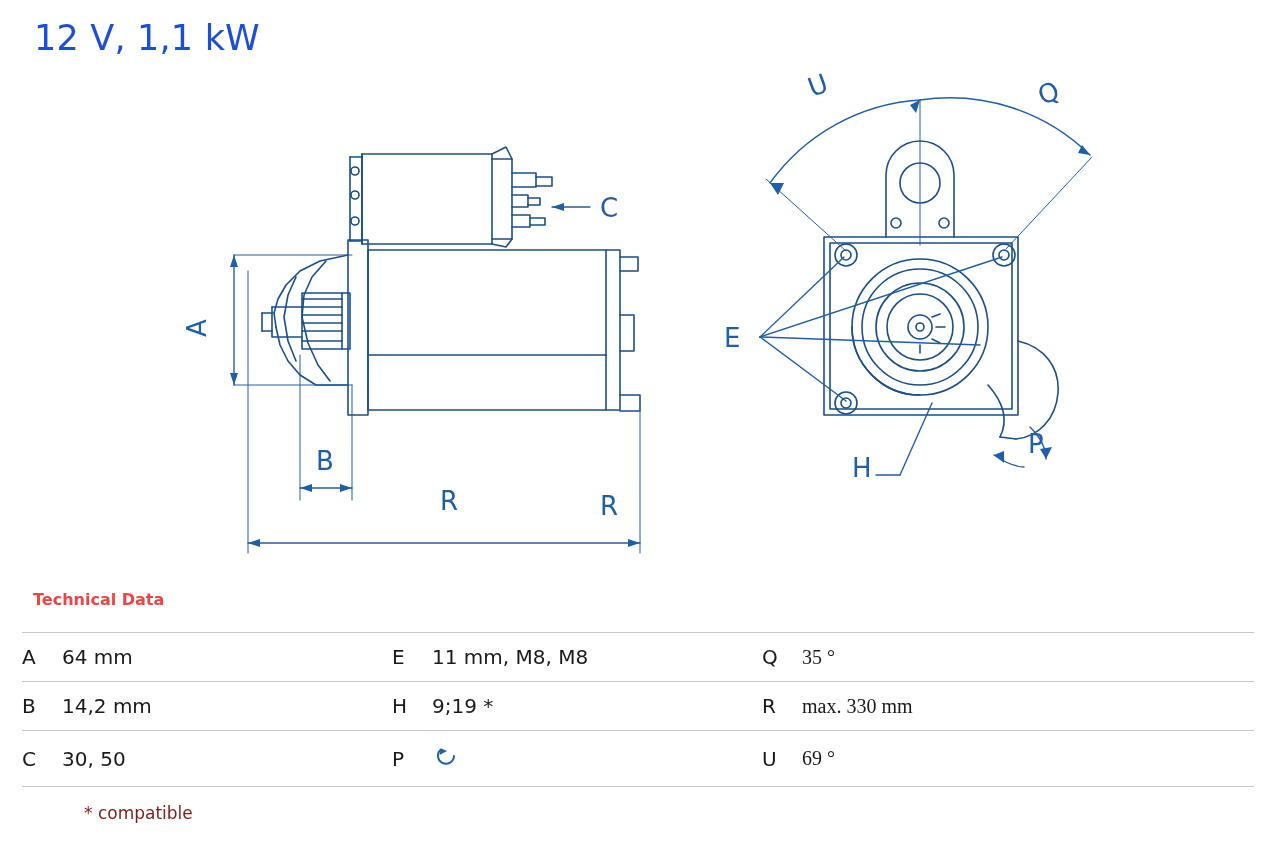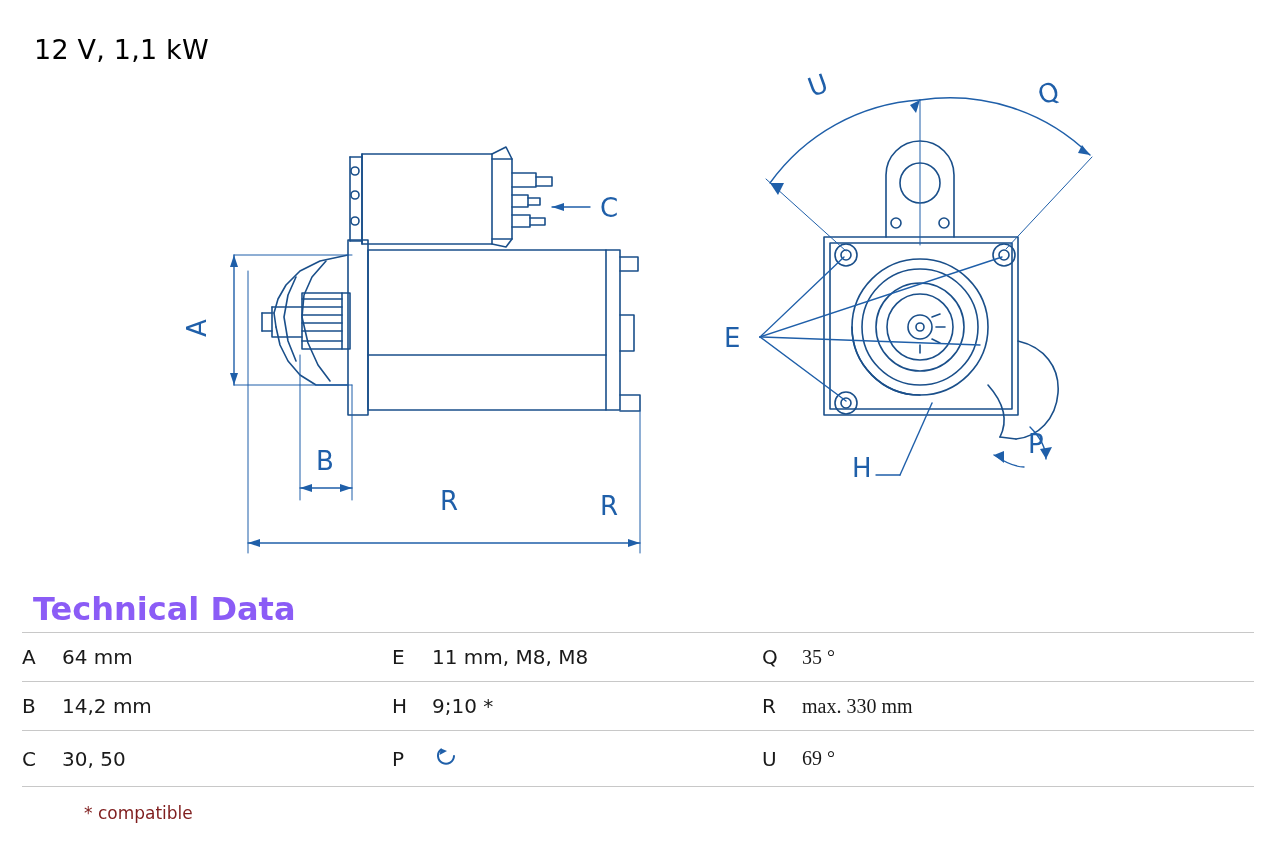--- a/index.html
+++ b/index.html
@@ -17,39 +17,38 @@
   }
   .page {
     position: relative;
     width: 1280px;
     height: 853px;
   }
   .title {
     position: absolute;
     left: 34px;
     top: 18px;
-    font-size: 27px;
+    font-size: 35px;
     letter-spacing: 0.2px;
-    color: #000000;
-    margin-top: 16px;
+    color: #1d4ed8;
   }
   .drawing {
     position: absolute;
     left: 0;
     top: 55px;
     width: 1280px;
     height: 520px;
   }
   .tech-title {
     position: absolute;
     left: 33px;
     top: 590px;
-    font-size: 32px;
+    font-size: 16px;
     font-weight: bold;
-    color: #8b5cf6;
+    color: #ef4444;
   }
   table.tech {
     position: absolute;
     left: 22px;
     top: 632px;
     width: 1232px;
     border-collapse: collapse;
     font-size: 20px;
   }
   table.tech td {
@@ -251,21 +250,21 @@
         <td class="val v1">64 mm</td>
         <td class="key k2">E</td>
         <td class="val v2">11 mm, M8, M8</td>
         <td class="key k3">Q</td>
         <td class="val v3">35 °</td>
       </tr>
       <tr>
         <td class="key k1">B</td>
         <td class="val v1">14,2 mm</td>
         <td class="key k2">H</td>
-        <td class="val v2">9;10 *</td>
+        <td class="val v2">9;19 *</td>
         <td class="key k3">R</td>
         <td class="val v3">max. 330 mm</td>
       </tr>
       <tr>
         <td class="key k1">C</td>
         <td class="val v1">30, 50</td>
         <td class="key k2">P</td>
         <td class="val v2">
           <span class="rot-icon">
             <svg width="30" height="30" viewBox="0 0 30 30">

